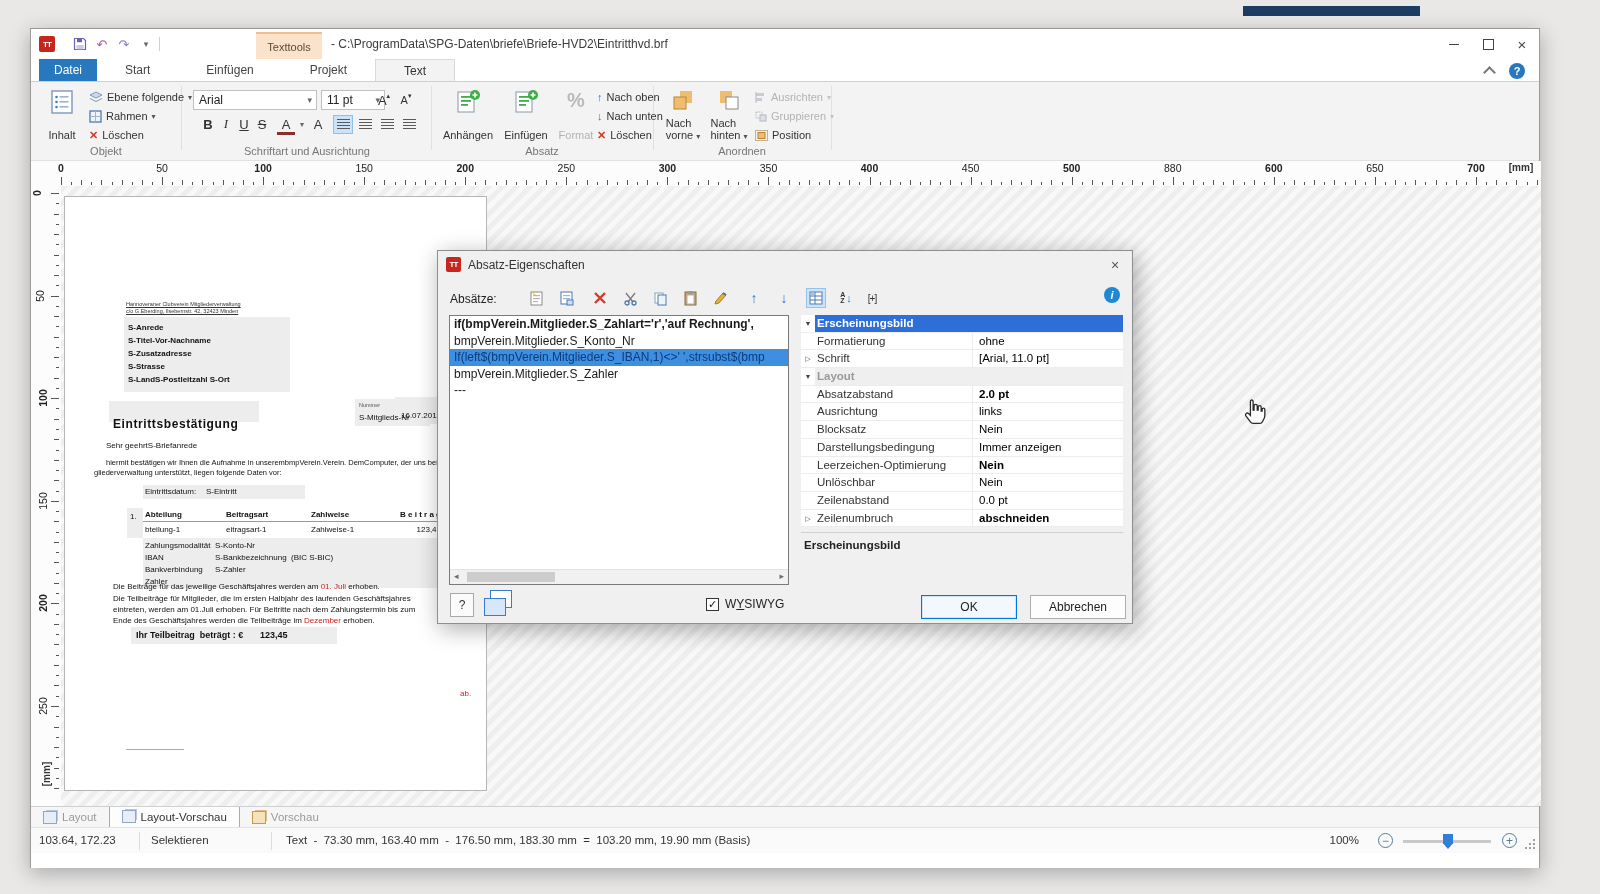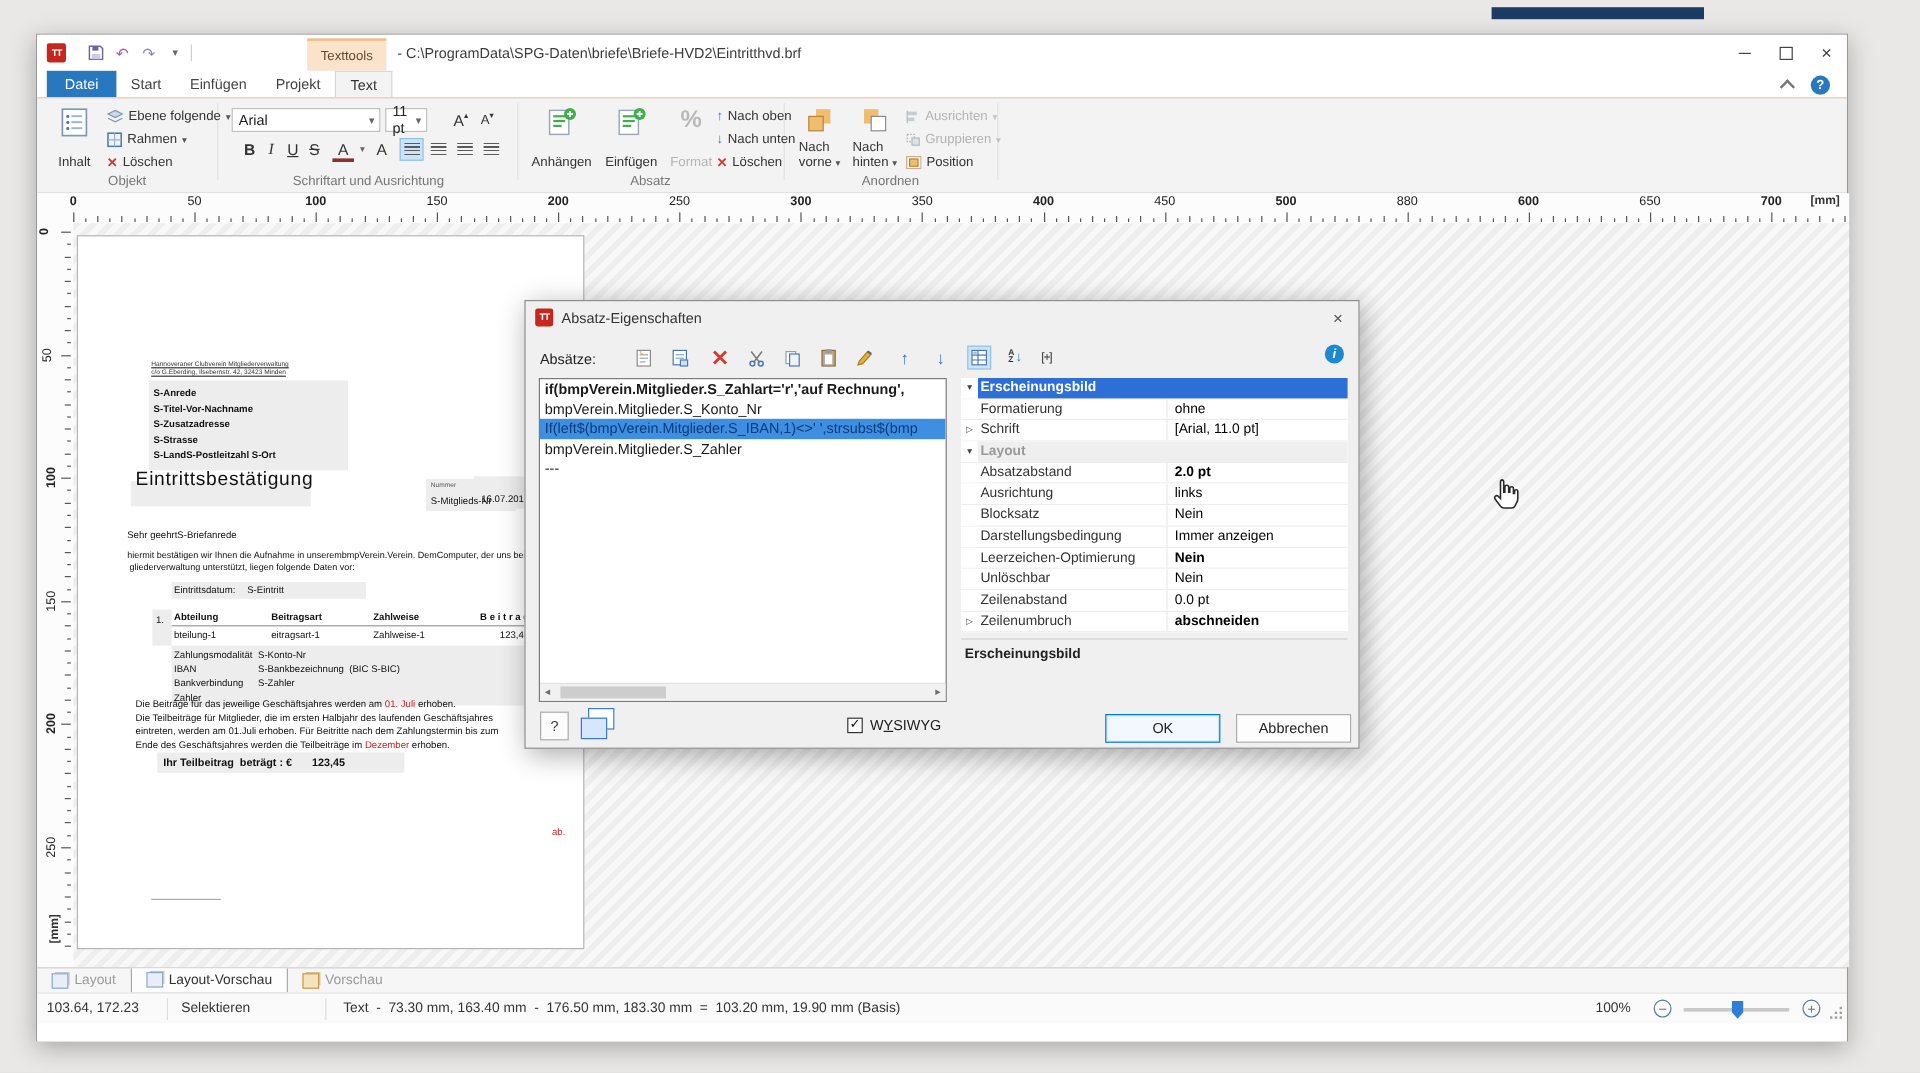--- a/index.html
+++ b/index.html
@@ -14,21 +14,21 @@
     display:flex;align-items:center;justify-content:center;letter-spacing:-1px;}
   .qat-btn{width:18px;height:18px;display:flex;align-items:center;justify-content:center;font-size:13px;}
   #ctxtab{position:absolute;left:225px;top:3px;width:66px;height:27px;background:#fbe2cb;border-top:2px solid #f2bc8b;
     box-sizing:border-box;display:flex;align-items:center;justify-content:center;font-size:11px;color:#5e4a33;}
   #wintitle{position:absolute;left:300px;top:8px;font-size:12px;color:#3c3c3c;white-space:pre;}
   .winbtn{width:34px;height:28px;display:flex;align-items:center;justify-content:center;color:#444;}
   .minglyph{width:10px;height:1px;background:#444;}
   .maxglyph{width:9px;height:9px;border:1px solid #444;}
   
   #tabrow{position:absolute;left:0;top:30px;width:100%;height:22px;background:#fff;display:flex;align-items:flex-end;}
-  .tab{height:22px;padding:0 12px;display:flex;align-items:center;font-size:12px;color:#444;box-sizing:border-box;}
+  .tab{height:22px;padding:0 28px;display:flex;align-items:center;font-size:12px;color:#444;box-sizing:border-box;}
   .tab-file{background:#2878c0;color:#fff;margin-left:8px;padding:0 15px;}
   .tab-active{background:#f3f3f3;border:1px solid #d9d9d9;border-bottom:none;color:#333;}
   #ribbon-collapse{position:absolute;right:44px;top:36px;width:10px;height:10px;}
   #ribbon-collapse i{display:block;width:7px;height:7px;border-left:2px solid #777;border-top:2px solid #777;transform:rotate(45deg);margin-top:3px;}
   #helpbtn{position:absolute;right:14px;top:34px;width:16px;height:16px;border-radius:50%;background:#2878c0;color:#fff;
     font-size:11px;font-weight:bold;display:flex;align-items:center;justify-content:center;}
   
   #ribbon{position:absolute;left:0;top:52px;width:100%;height:80px;background:#f3f3f3;
     border-top:1px solid #f3c7a4;border-bottom:1px solid #e1e1e1;box-sizing:border-box;}
   .gsep{position:absolute;top:4px;width:1px;height:64px;background:#e0e0e0;}
@@ -224,21 +224,21 @@
       <div class="smallrow" style="left:58px;top:44px">
         <span class="redx">✕</span>
         <span>Löschen</span>
       </div>
       <div class="glabel" style="left:0;width:150px">Objekt</div>
 
       <div class="combo" style="left:162px;width:124px">
         <span>Arial</span>
           <span class="dd">▾</span>
       </div>
-      <div class="combo" style="left:290px;width:35px">
+      <div class="combo" style="left:290px;width:64px">
         <span>11 pt</span>
           <span class="dd">▾</span>
       </div>
       <div class="fmtbtn" style="left:344px;top:8px;font-size:13px">A<span style="font-size:7px;margin-top:-8px">▴</span></div>
       <div class="fmtbtn" style="left:366px;top:8px;font-size:11px">A<span style="font-size:7px;margin-top:-8px">▾</span></div>
       <div class="fmtbtn" style="left:168px;font-weight:bold">B</div>
       <div class="fmtbtn" style="left:186px;font-style:italic;font-family:'Liberation Serif',serif">I</div>
       <div class="fmtbtn" style="left:204px;text-decoration:underline">U</div>
       <div class="fmtbtn" style="left:222px;text-decoration:line-through">S</div>
       <div class="fmtbtn" style="left:246px;border-bottom:3px solid #8b2f2f;height:16px;top:34px">A</div>
@@ -602,29 +602,29 @@
         <div class="doc t5" style="left:61px;top:111px;text-decoration:underline;color:#333">c/o G.Eberding, Ilsebernstr. 42, 32423 Minden</div>
 
         <div id="addrblock">
             <div class="doc t8" style="left: 63px; top: 126px; font-weight: bold;">S-Anrede</div>
             <div class="doc t8" style="left: 63px; top: 139px; font-weight: bold;">S-Titel-Vor-Nachname</div>
             <div class="doc t8" style="left: 63px; top: 152px; font-weight: bold;">S-Zusatzadresse</div>
             <div class="doc t8" style="left: 63px; top: 165px; font-weight: bold;">S-Strasse</div>
             <div class="doc t8" style="left: 63px; top: 178px; font-weight: bold;">S-LandS-Postleitzahl S-Ort</div>
           </div>
 
-        <div class="doc" style="left:48px;top:194px;font-size:16px;font-weight:normal;letter-spacing:.6px">Eintrittsbestätigung</div>
+        <div class="doc" style="left:48px;top:220px;font-size:12px;font-weight:bold;letter-spacing:.6px">Eintrittsbestätigung</div>
         <div class="doc t5" style="left:294px;top:205px;color:#555">Nummer</div>
         <div class="doc t5" style="left:404px;top:203px;color:#555">Datu</div>
         <div class="doc t8" style="left:294px;top:216px">S-Mitglieds-Nr</div>
         <div class="doc t8" style="left:336px;top:214px">16.07.201</div>
 
         <div class="doc t8" style="left:41px;top:244px">Sehr geehrtS-Briefanrede</div>
         <div class="doc t7" style="left:41px;top:261px">hiermit bestätigen wir Ihnen die Aufnahme in unserembmpVerein.Verein. DemComputer, der uns bei de</div>
-        <div class="doc t7" style="left:43px;top:271px">gliederverwaltung unterstützt, liegen folgende Daten vor:</div>
+        <div class="doc t7" style="left:29px;top:271px">gliederverwaltung unterstützt, liegen folgende Daten vor:</div>
 
         <div class="doc t8" style="left:80px;top:290px">Eintrittsdatum:</div>
         <div class="doc t8" style="left:141px;top:290px">S-Eintritt</div>
 
         <div class="doc t8" style="left:65px;top:315px">1.</div>
         <div id="tablehead">
             <div class="doc t8" style="top: 313px; font-weight: bold; left: 80px;">Abteilung</div>
             <div class="doc t8" style="top: 313px; font-weight: bold; left: 161px;">Beitragsart</div>
             <div class="doc t8" style="top: 313px; font-weight: bold; left: 246px;">Zahlweise</div>
             <div class="doc t8" style="top: 313px; font-weight: bold; right: 45px;">B e i t r a g</div>

